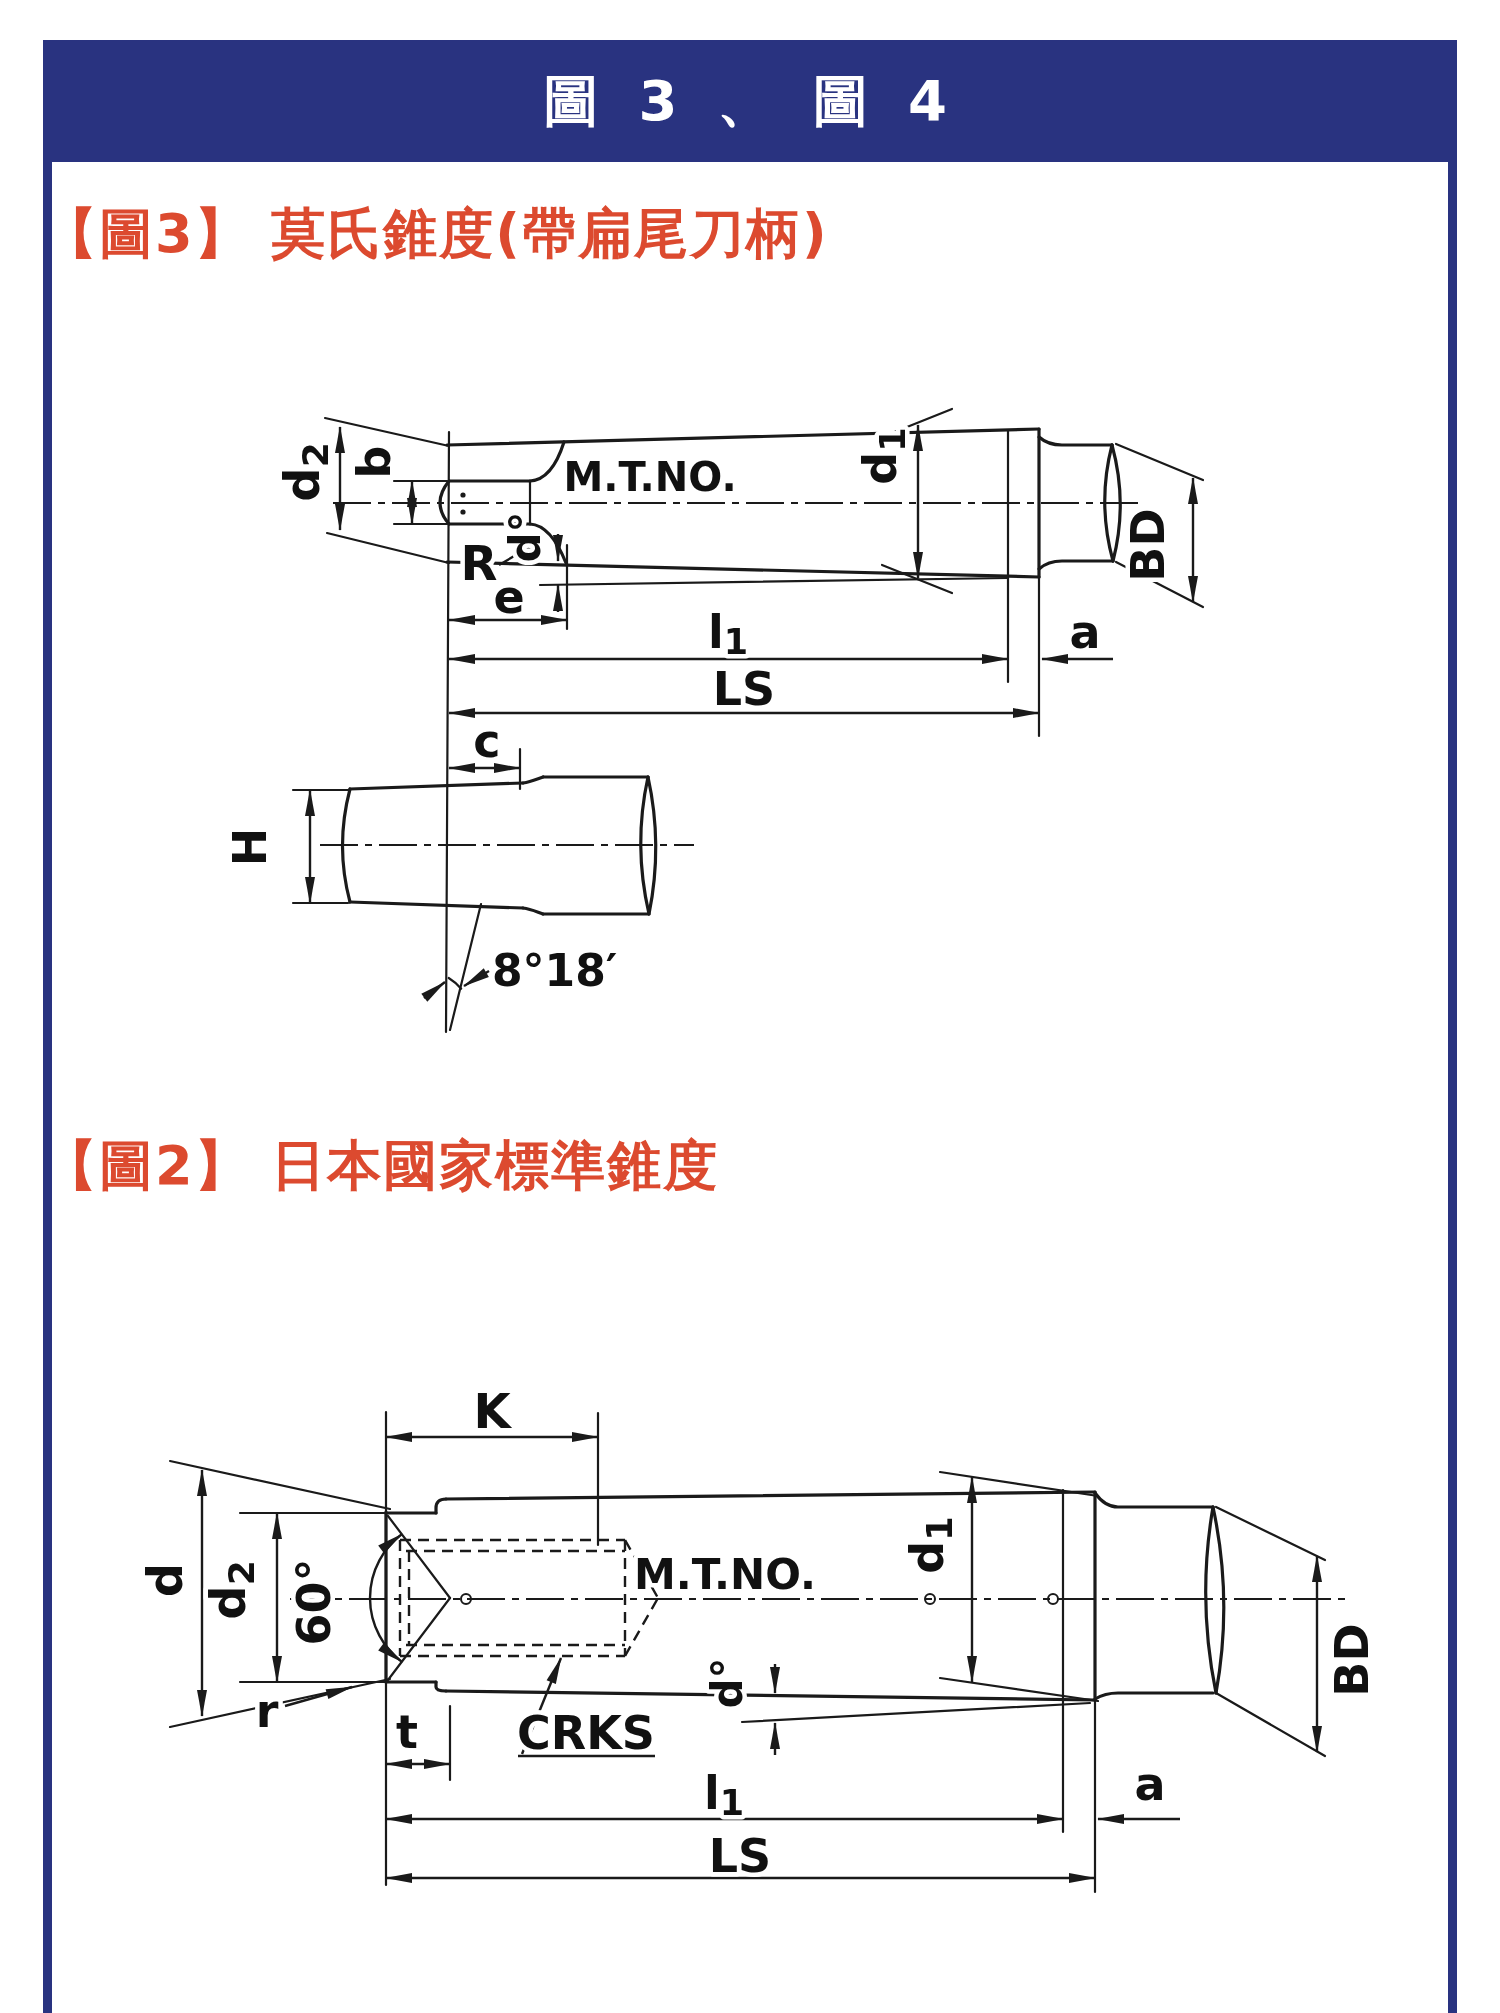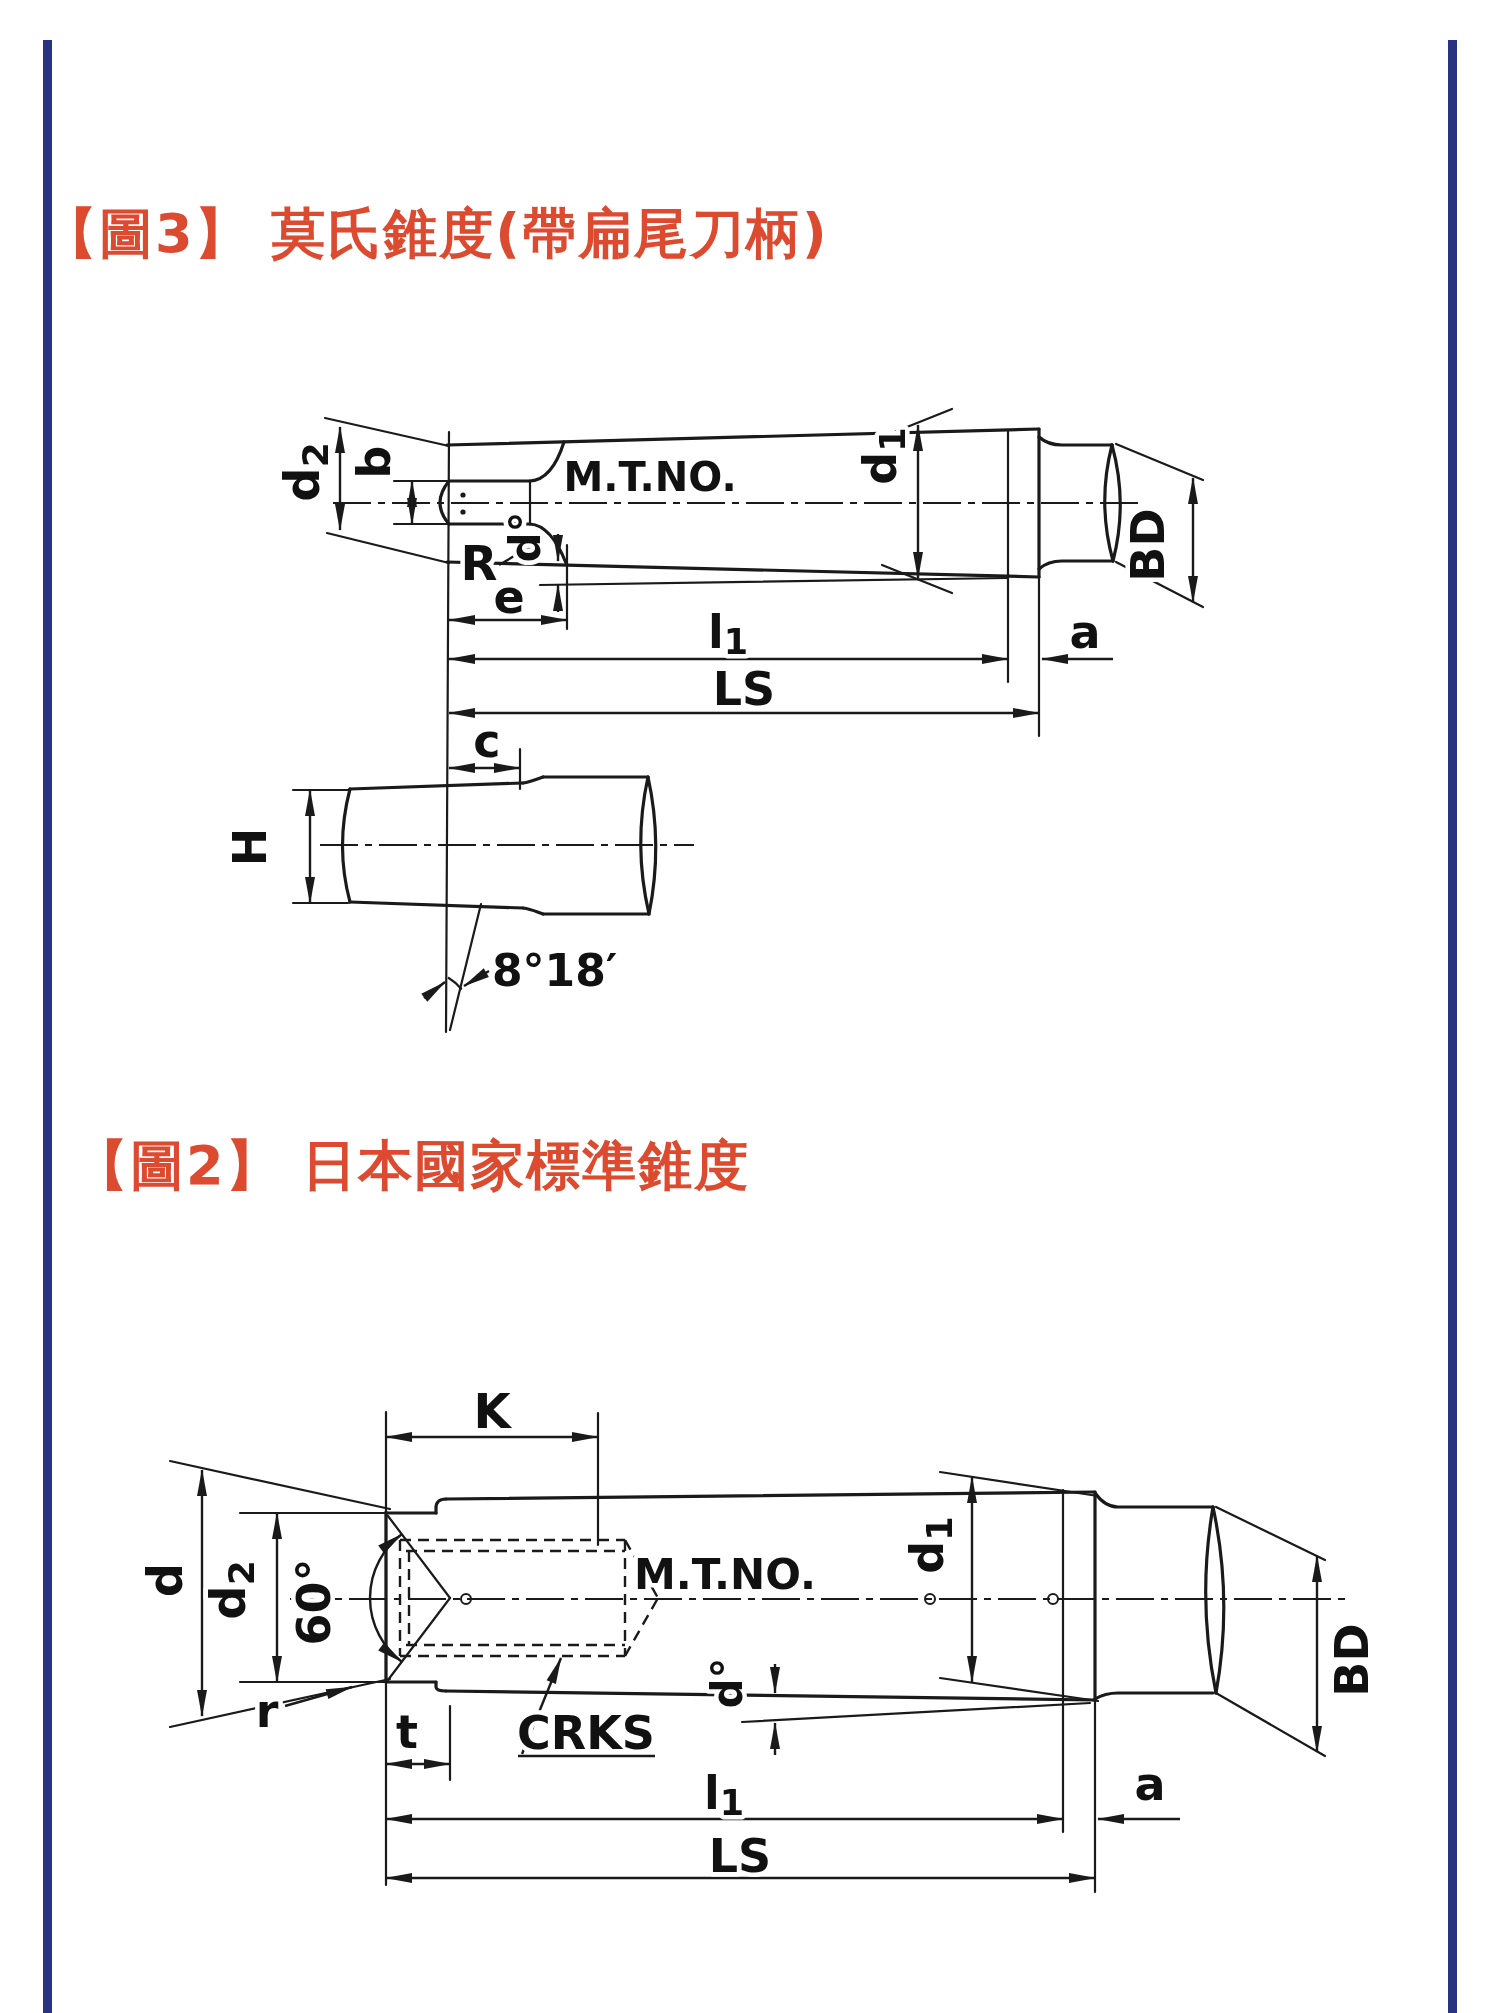--- a/index.html
+++ b/index.html
@@ -7,40 +7,43 @@
         font-family:"DejaVu Sans","Liberation Sans",sans-serif;}
   .side-strip{position:absolute;top:40px;bottom:0;width:9px;background:#293380;}
   #strip-left{left:43px;}
   #strip-right{left:1448px;}
   #header-band{position:absolute;left:43px;top:40px;width:1414px;height:122px;background:#293380;}
   #header-band .t{width:100%;text-align:center;line-height:122px;color:#ffffff;
                   font-size:56px;font-weight:bold;letter-spacing:10px;}
   .fig-title{position:absolute;left:43px;width:1414px;text-align:left;color:#DC4A2F;
              font-size:54px;font-weight:bold;letter-spacing:2px;}
   #fig3-title{top:198px;}
-  #fig2-title{top:1130px;padding-left:31px;}
+  #fig2-title{top:1130px;}
   svg{position:absolute;left:0;top:0;}
   svg text{font-family:"DejaVu Sans","Liberation Sans",sans-serif;font-weight:bold;fill:#111;
            paint-order:stroke;stroke:#ffffff;stroke-width:9px;stroke-linejoin:round;}
   .ol{stroke:#1a1a1a;stroke-width:3.2;fill:none;stroke-linecap:round;}
   .tl{stroke:#1a1a1a;stroke-width:2.2;fill:none;stroke-linecap:round;}
   .dim{stroke:#1a1a1a;stroke-width:2.4;fill:none;}
   .cl{stroke:#1a1a1a;stroke-width:2.2;fill:none;stroke-dasharray:38 7 7 7;}
   .dash{stroke:#1a1a1a;stroke-width:2.4;fill:none;stroke-dasharray:11 7;}
   .dot{fill:#1a1a1a;stroke:none;}
   .ring{stroke:#1a1a1a;stroke-width:2;fill:none;}
 </style>
 </head>
 <body>
 
 <div id="page">
 
   <div class="side-strip" id="strip-left"></div>
   <div class="side-strip" id="strip-right"></div>
 
+  <div id="header-band">
+    <div class="t">圖 3 、 圖 4</div>
+  </div>
 
   <div id="fig3-title" class="fig-title">【圖3】 莫氏錐度(帶扁尾刀柄)</div>
   <div id="fig2-title" class="fig-title">【圖2】 日本國家標準錐度</div>
 
   <svg width="1500" height="2013" viewBox="0 0 1500 2013">
     <defs>
       <marker id="arr" markerUnits="userSpaceOnUse" markerWidth="30" markerHeight="16" refX="28" refY="8" orient="auto-start-reverse">
         <path d="M29,8 L2,3 L2,13 Z" fill="#1a1a1a"></path>
       </marker>
     </defs>

